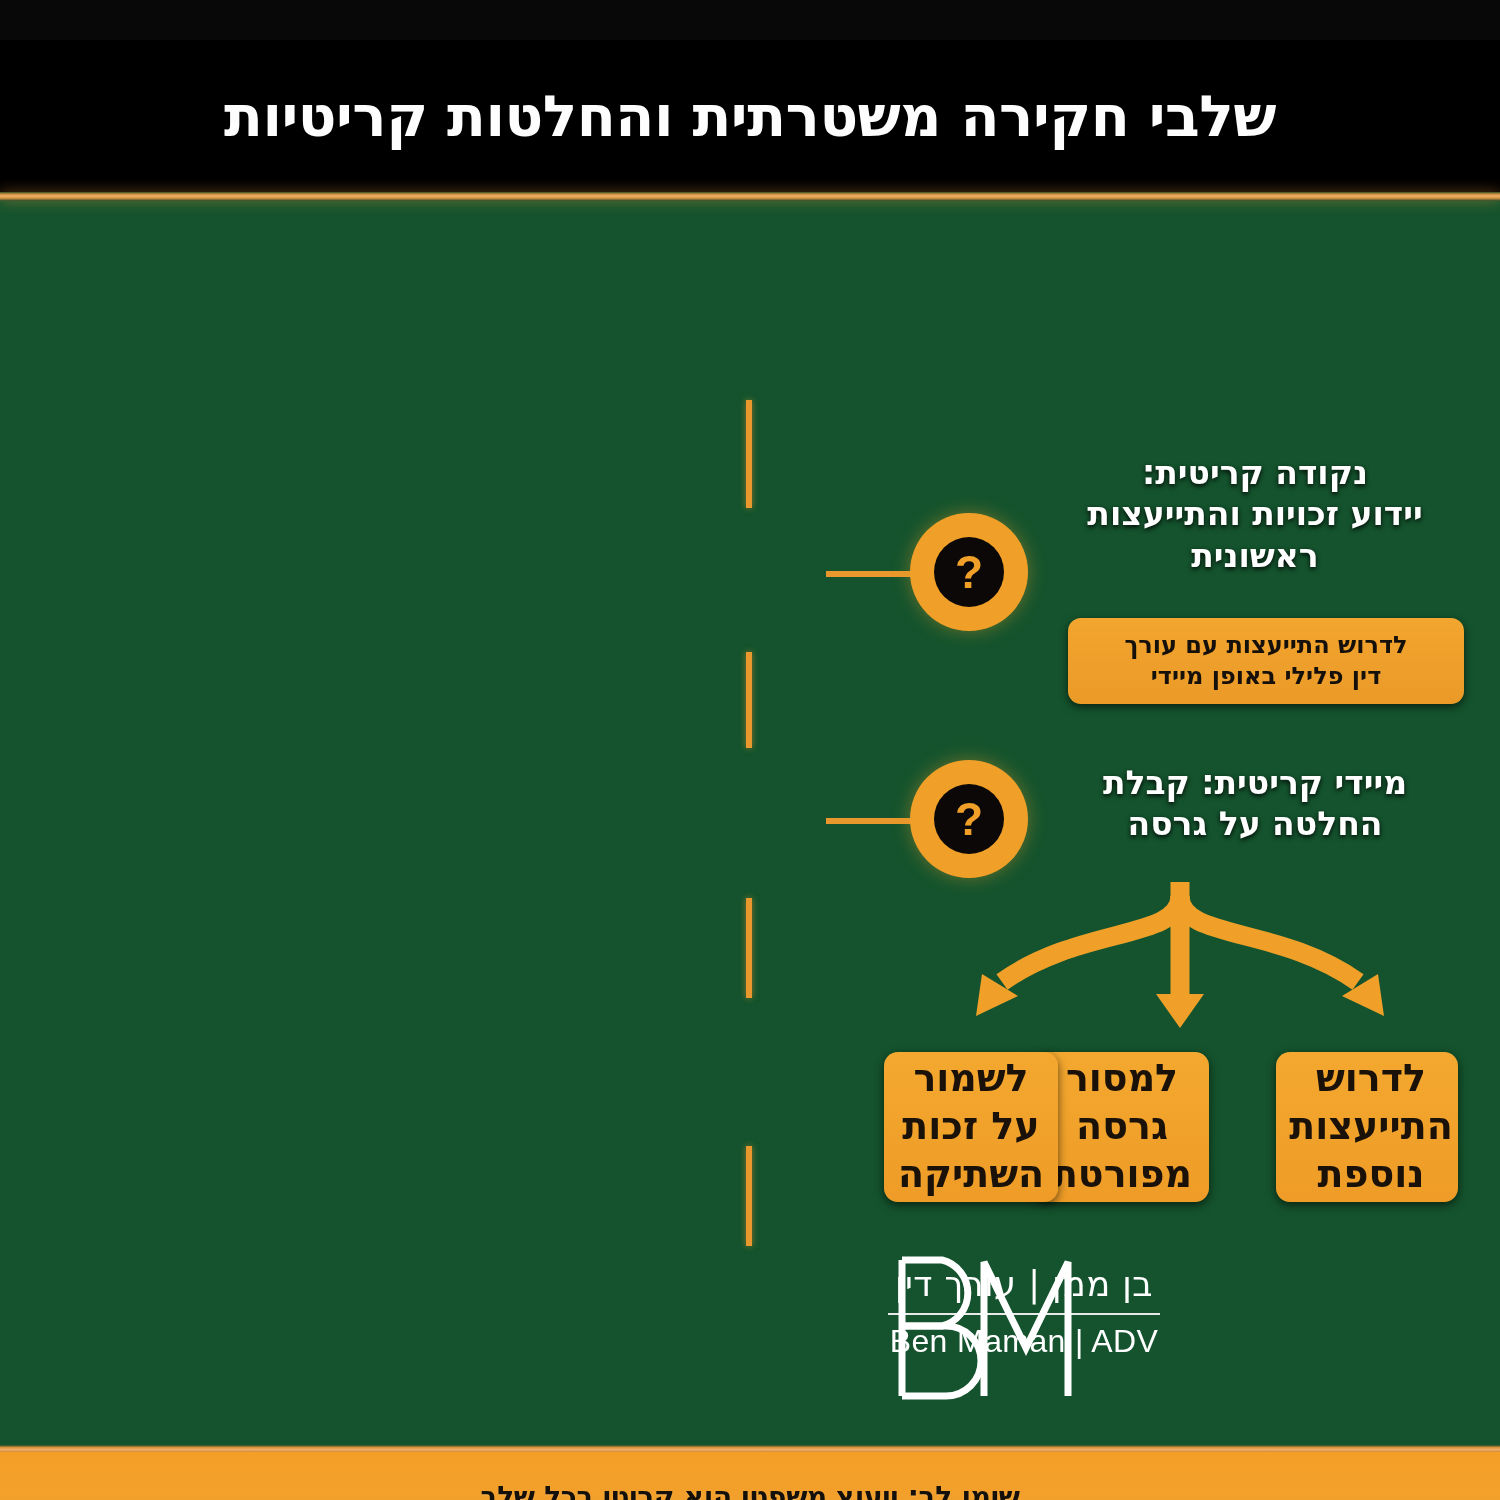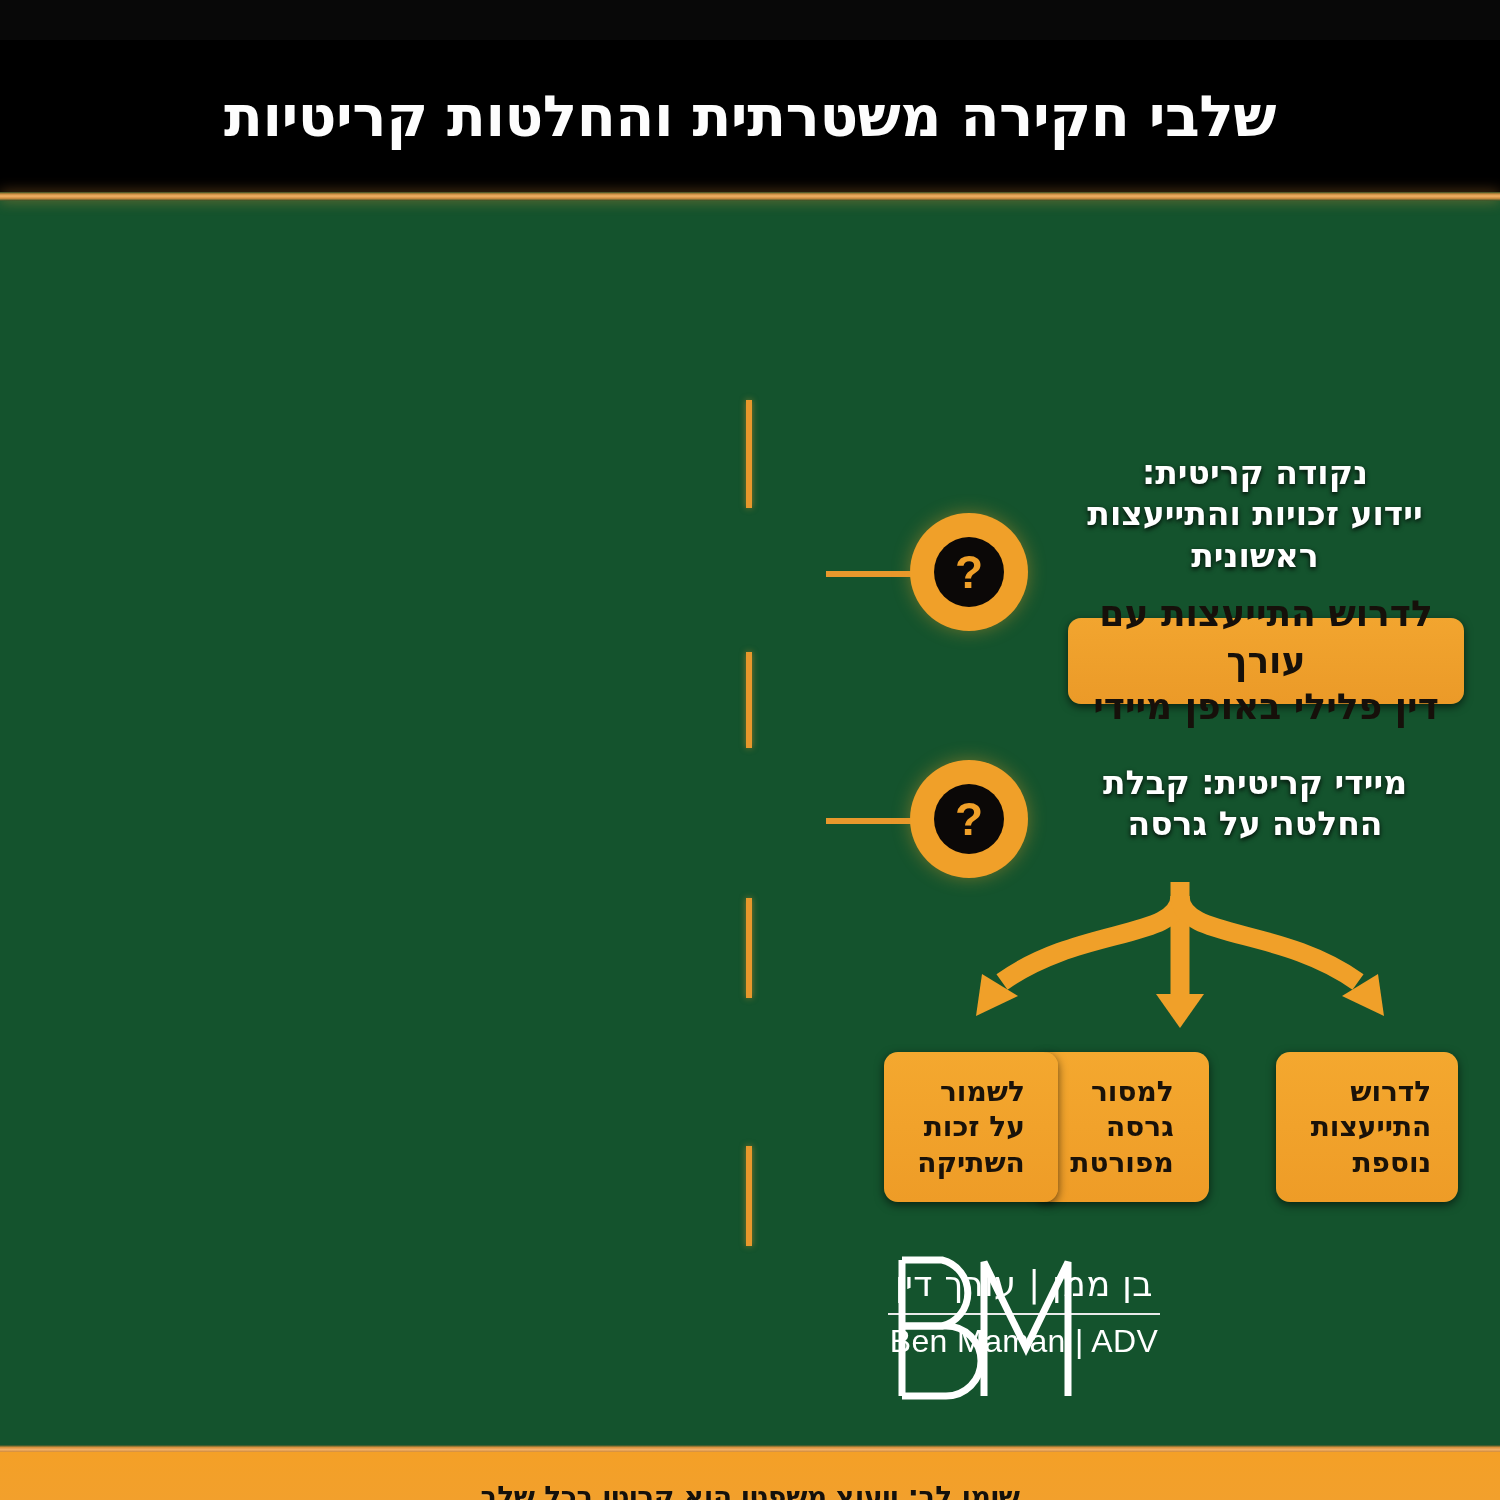--- a/index.html
+++ b/index.html
@@ -97,36 +97,36 @@
   }
   .action-box{
     position:absolute;
     background:linear-gradient(to bottom,#f2a52f,#eb9a28);
     border-radius:13px;
     display:flex;align-items:center;justify-content:center;
     padding:10px 16px;box-sizing:border-box;
     box-shadow:0 3px 9px rgba(0,0,0,.6);
   }
   .action-box span{
-    color:#16100a;font-size:36px;font-weight:600;line-height:1.3;
+    color:#16100a;font-size:24px;font-weight:600;line-height:1.3;
     text-align:center;direction:rtl;white-space:pre-line;
   }
 
   
   .opt{
     position:absolute;
     width:174px;height:150px;
     background:linear-gradient(to bottom,#f4a82f,#ee9c27);
     border-radius:14px;
     display:flex;align-items:center;justify-content:center;
     box-shadow:0 3px 10px rgba(0,0,0,.6);
   }
   .opt span{
-    color:#1a1209;font-size:28px;font-weight:600;line-height:1.26;
-    text-align:right;direction:rtl;white-space:pre-line;
+    color:#1a1209;font-size:38px;font-weight:600;line-height:1.26;
+    text-align:center;direction:rtl;white-space:pre-line;
   }
   .branch-svg{position:absolute;left:900px;top:838px;}
 
   
   .logo{position:absolute;left:880px;top:1218px;width:580px;height:160px;}
   .logo-text{
     position:absolute;right:300px;top:6px;width:272px;text-align:center;
   }
   .logo-he{
     color:#fff;font-size:35px;font-weight:500;direction:rtl;white-space:nowrap;

